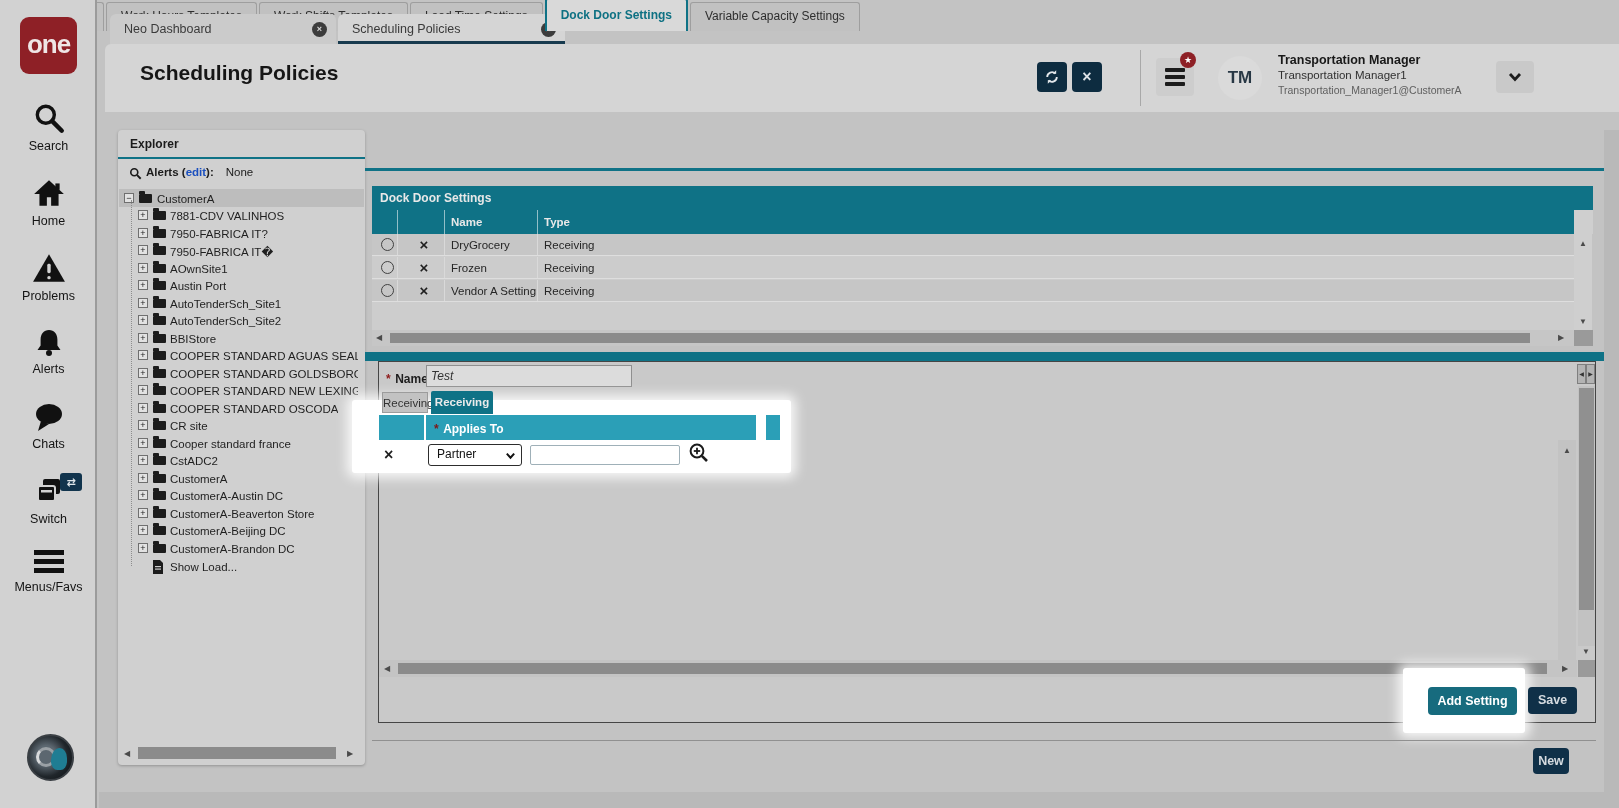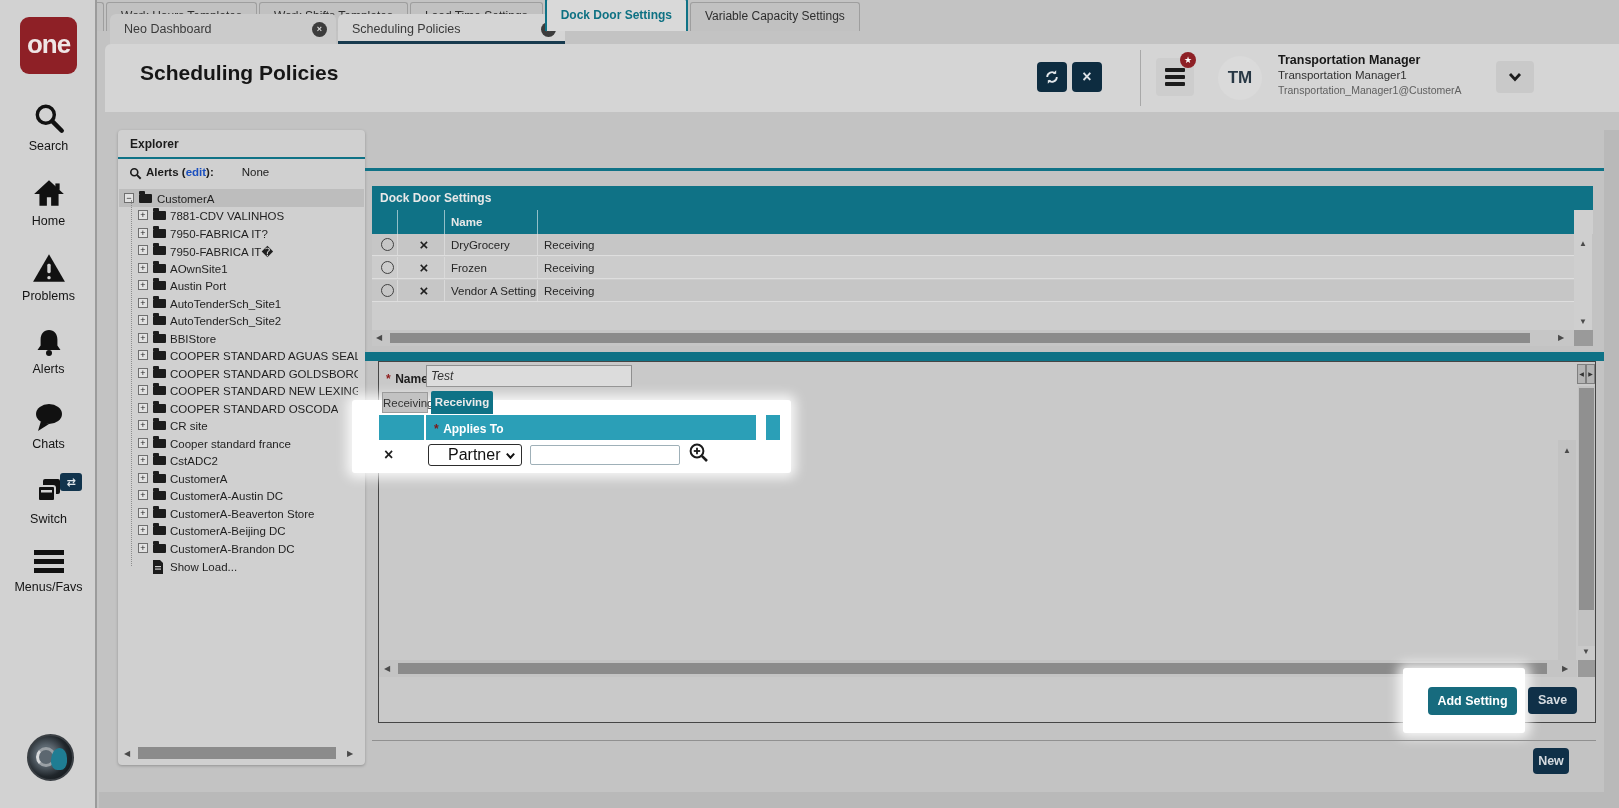--- a/index.html
+++ b/index.html
@@ -62,22 +62,22 @@
   .delx{margin:auto;font-size:15px;font-weight:700;color:#1f1f1f;line-height:15px;}
   .sarr{position:absolute;font-size:8px;color:#4a4a4a;line-height:8px;}
   .thumb{position:absolute;background:#8b8b8b;}
   
   #panel{left:378px;top:361px;width:1218px;height:362px;background:#c9c9c9;border:1px solid #454545;}
   .fieldlabel{font-size:12px;font-weight:700;color:#1d1d1d;}
   .red{color:#8e1a1a;}
   .dim-input{position:absolute;background:#dcdcdc;border:1px solid #8f8f8f;font-size:12px;color:#333;padding:0 4px;}
   .subtab{position:absolute;text-align:center;font-size:11.5px;}
   .hlight{position:absolute;background:#ffffff;border-radius:3px;box-shadow:0 0 12px 5px rgba(255,255,255,.85);}
-  .pselect{position:absolute;background:#fff;border:1.5px solid #2d2d2d;border-radius:3px;font-size:16px;color:#111;
-        line-height:19px;padding-left:19px;}
+  .pselect{position:absolute;background:#fff;border:1.5px solid #2d2d2d;border-radius:3px;font-size:12px;color:#111;
+        line-height:19px;padding-left:8px;}
   .pselect svg{position:absolute;right:5px;top:5px;}
   .whitebtn-teal{position:absolute;background:#176b7e;border-radius:4px;color:#fff;font-size:12.5px;font-weight:600;
         text-align:center;}
   .navy-act{position:absolute;background:#0f3048;border-radius:4px;color:#d5dbe0;font-size:12.5px;font-weight:600;
         text-align:center;}
   .scrollbtn{position:absolute;width:9px;height:20px;background:#b3b3b3;border:1px solid #7f7f7f;font-size:6px;
         color:#333;text-align:center;line-height:18px;}
 </style>
 </head>
 <body>
@@ -200,21 +200,21 @@
   <div class="abs" style="left:130px;top:137px;font-size:12px;font-weight:700;color:#1b1b1b;">Explorer</div>
   <div class="abs" style="left:118px;top:157px;width:247px;height:2px;background:#0f7286;"></div>
 
   <div class="abs" style="left:129px;top:166px;">
     <svg width="13" height="13" viewBox="0 0 16 16">
         <circle cx="6.5" cy="6.5" r="4.3" fill="none" stroke="#1a1a1a" stroke-width="2"></circle>
         <line x1="10" y1="10" x2="14.4" y2="14.4" stroke="#1a1a1a" stroke-width="2.4"></line>
       </svg>
   </div>
   <div class="abs" style="left:146px;top:166px;font-size:11.5px;color:#1c1c1c;white-space:nowrap;">
-    <b>Alerts (</b><b style="color:#1a4fbf;">edit</b><b>):</b><span style="margin-left:28px;">None</span>
+    <b>Alerts (</b><b style="color:#1a4fbf;">edit</b><b>):</b><span style="margin-left:12px;">None</span>
   </div>
 
   <div class="abs" style="left:119px;top:189px;width:245px;height:18px;background:#bdbdbd;"></div>
   <div class="trow" style="left:0;top:191px;">
     <span class="texp" style="left:124px;top:2px;">−</span>
     <span class="tfold" style="left:139px;"></span>
     <span class="tlab" style="left:157px;top:2px;">CustomerA</span>
   </div>
   <div class="abs" style="left:131px;top:200px;width:1px;height:366px;border-left:1px dotted #8d8d8d;"></div>
 
@@ -341,20 +341,21 @@
     <div class="mtab active">Dock Door Settings</div>
     <div class="mtab">Variable Capacity Settings</div>
   </div>
 
   <div class="abs tealbar" style="left:372px;top:186px;width:1221px;height:24px;font-size:12px;line-height:24px;padding-left:8px;"><span>Dock Door Settings</span></div>
 
   <div class="abs tealbar" style="left:372px;top:210px;width:1202px;height:24px;display:flex;">
     <div class="gcell" style="width:26px;"></div>
     <div class="gcell" style="width:47px;"></div>
     <div class="gcell" style="width:93px;">Name</div>
+    <div class="gcell" style="flex:1;border-right:none;">Type</div>
   </div>
   <div class="abs" style="left:1574px;top:210px;width:19px;height:24px;background:#cfcfcf;"></div>
 
   <div class="abs" style="left:372px;top:234px;width:1202px;height:96px;background:#cdcdcd;"></div>
 
   <div class="grow" style="top:234px;background:#c6c6c6;">
     <div class="gcell" style="width:26px;">
         <span class="radio"></span>
       </div>
     <div class="gcell" style="width:47px;">

